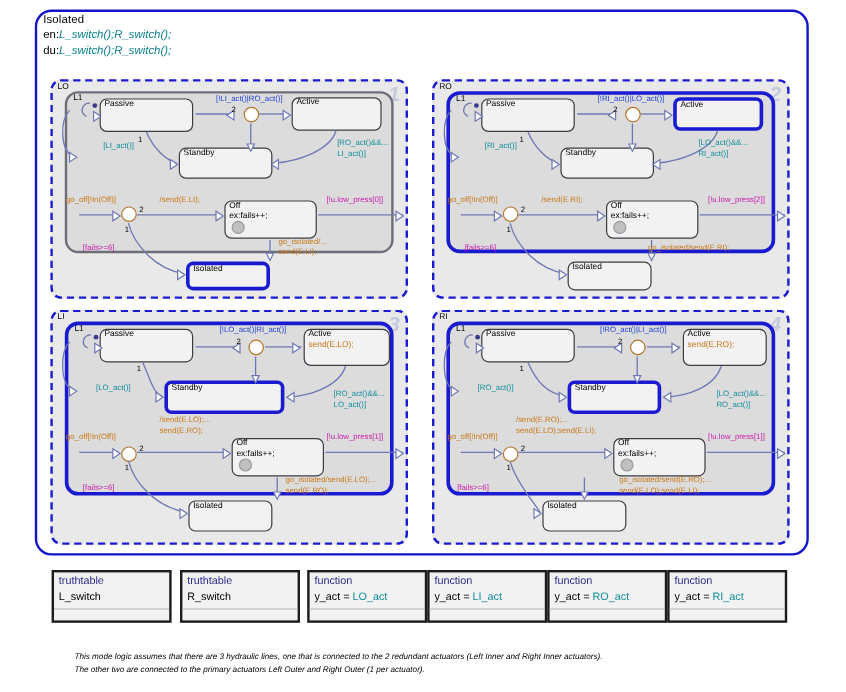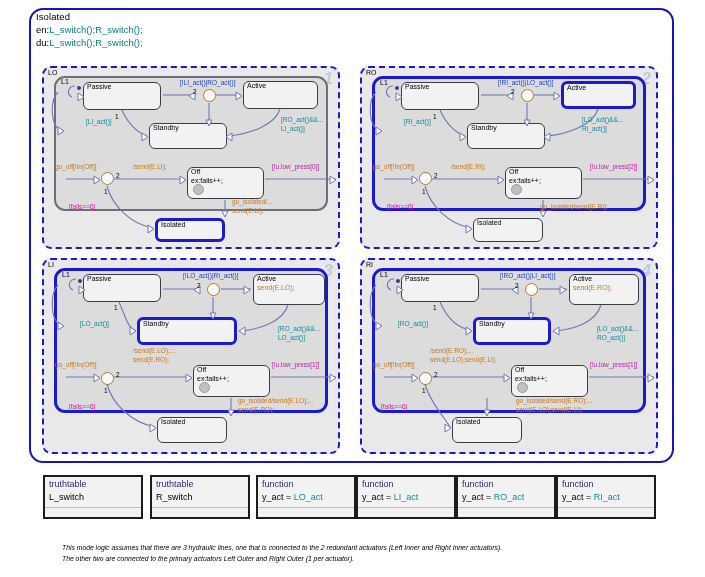--- a/index.html
+++ b/index.html
@@ -7,21 +7,21 @@
   #root{position:relative;width:705px;height:577px;background:#ffffff;overflow:hidden;}
 
   .abs{position:absolute;}
 
   
   #outer-frame{left:29px;top:8px;width:645px;height:455px;border:2.5px solid #1414c8;border-radius:14px;background:#ffffff;box-sizing:border-box;}
   #chart-title{left:36px;top:11px;font-size:9.5px;color:#000;letter-spacing:0.1px;}
   #chart-en{left:36px;top:24px;font-size:9.5px;}
   #chart-du{left:36px;top:37px;font-size:9.5px;}
   .kw{color:#000;}
-  .fn{color:#0a7f8c;}
+  .fn{color:#0a7f8c;font-style:italic;}
 
   
   .dashbox{border:2.5px dashed #1a1ad0;border-radius:9px;background:#e9e9e9;box-sizing:border-box;}
   .dashlabel{font-size:7px;color:#000;position:absolute;left:4px;top:1px;}
   .cornernum{position:absolute;right:5px;top:1px;font-size:17px;font-style:italic;font-weight:bold;color:#c3c8dc;}
 
   
   .region{position:absolute;border-radius:11px;background:#dcdcdc;box-sizing:border-box;}
   .region.plain{border:2px solid #6e6e78;}
   .region.hl{border:3px solid #1a1ad0;}

